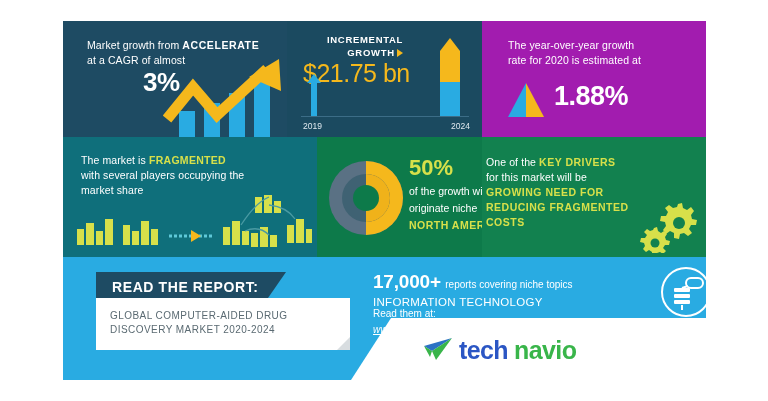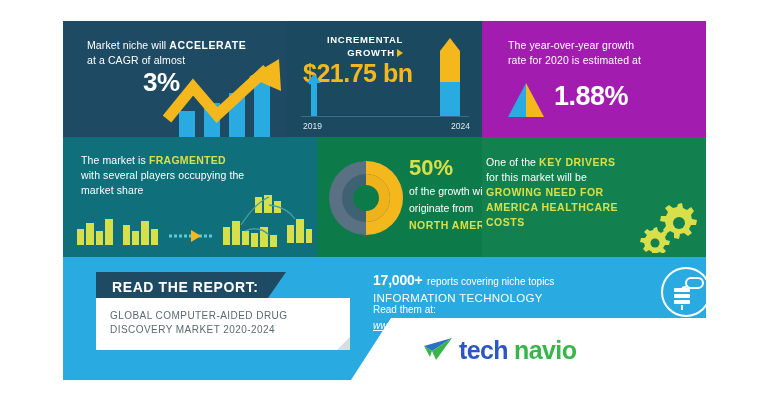--- a/index.html
+++ b/index.html
@@ -40,21 +40,21 @@
   .zig { position: absolute; left: 100px; top: 36px; width: 128px; height: 76px; }
 
   
   .incr-title { position: absolute; left: 18px; top: 12px; width: 120px; color:#ffffff;
                 font-size: 9.5px; font-weight: bold; letter-spacing: .7px; line-height: 13px; text-align: center; }
   .incr-title .ln2 { display:block; padding-left: 20px; }
   .caret-r { display:inline-block; width:0;height:0; border-left:6px solid #F5B81C;
              border-top:4px solid transparent; border-bottom:4px solid transparent;
              vertical-align: middle; margin-left: 2px; }
   .incr-val { position: absolute; left: 16px; top: 38px; color: #F5B81C; font-size: 25px;
-              font-weight: bold; letter-spacing: -.5px; }
+              font-weight: normal; letter-spacing: -.5px; }
   .axis { position:absolute; left: 14px; bottom: 20px; width: 168px; height:1px; background:#3c6d87; }
   .yr   { position:absolute; bottom: 6px; color:#dfe9ef; font-size: 8.5px; }
   .yr19 { left: 16px; } .yr24 { right: 12px; }
   .arrow-small { position:absolute; left: 20px; bottom: 21px; width: 14px; height: 42px; }
   .arrow-big   { position:absolute; right: 22px; bottom: 21px; width: 20px; height: 78px; }
 
   
   .yoy-text { position: absolute; left: 26px; top: 17px; width: 190px; }
   .tri { position:absolute; left: 26px; top: 62px; width: 36px; height: 34px; }
   .yoy-val { position:absolute; left: 72px; top: 60px; color:#ffffff; font-size: 27px; font-weight: bold; letter-spacing:-.5px; }
@@ -86,21 +86,21 @@
                      border-left: 18px solid #1e4b63; border-bottom: 26px solid transparent; }
   .read-tab-label { position:absolute; left: 16px; top: 7px; color:#ffffff; font-size: 14px;
                     font-weight: bold; letter-spacing:.6px; }
   .read-body { position:absolute; left: 0; top: 26px; width: 254px; height: 52px; background:#ffffff; }
   .read-body::after { content:""; position:absolute; right:0; bottom:0; width:0;height:0;
                       border-right: 13px solid #d8dde0; border-top: 13px solid transparent; }
   .read-title{ position:absolute; left: 14px; top: 11px; width: 226px; color:#5a6a72;
                font-size: 10px; line-height: 14px; letter-spacing:.45px; }
 
   .stats { position:absolute; left: 310px; top: 14px; width: 250px; }
-  .stat-num { color:#ffffff; font-size: 14px; font-weight:bold; letter-spacing:-.2px; }
+  .stat-num { color:#ffffff; font-size: 19px; font-weight:bold; letter-spacing:-.2px; }
   .stat-sub { color:#ffffff; font-size: 10px; }
   .stat-line2 { color:#ffffff; font-size: 11.5px; letter-spacing:.3px; margin-top: 3px; }
   .stat-line3 { color:#ffffff; font-size: 10px; }
   .stat-url   { display:inline-block; color:#ffffff; font-size: 10px; font-style: italic;
                 text-decoration: underline; margin-top: 4px; }
   .cloud-ic { position:absolute; left: 597px; top: 9px; width: 52px; height: 52px; }
 
   
   .wedge { position:absolute; left: 288px; bottom: 0; width: 355px; height: 62px; background:#ffffff;
            clip-path: polygon(40px 0, 355px 0, 355px 62px, 0 62px); }
@@ -110,21 +110,21 @@
 </style>
 </head>
 <body>
 
 <div id="infographic">
 
   <div class="row1">
 
     <div class="panel p-cagr">
       <div class="cagr-text txt-white">
-        <span>Market niche will </span><span class="txt-bold">ACCELERATE</span><br>
+        <span>Market growth from </span><span class="txt-bold">ACCELERATE</span><br>
         <span>at a CAGR of almost</span>
       </div>
       <div class="cagr-pct">3%</div>
 
       <div class="bars">
         <div class="bar b1"></div>
         <div class="bar b2"></div>
         <div class="bar b3"></div>
         <div class="bar b4"></div>
       </div>
@@ -214,31 +214,31 @@
       <svg class="donut" viewBox="0 0 74 74">
         <circle cx="37" cy="37" r="37" fill="#5A7184"></circle>
         <path d="M37,0 A37,37 0 0 1 37,74 Z" fill="#F5B81C"></path>
         <circle cx="37" cy="37" r="24" fill="#3F6273"></circle>
         <path d="M37,13 A24,24 0 0 1 37,61 Z" fill="#F0B21A"></path>
         <circle cx="37" cy="37" r="13" fill="#0d7a4a"></circle>
       </svg>
       <div class="fifty-val">50%</div>
       <div class="fifty-text">
         <span>of the growth will</span><br>
-        <span>originate from</span><br>
+        <span>originate niche</span><br>
         <span class="fifty-na">NORTH AMERICA</span>
       </div>
     </div>
 
     <div class="panel p-keyd">
       <div class="keyd-text txt-white">
         <span>One of the </span><span class="keyd-up">KEY DRIVERS</span><br>
         <span>for this market will be</span><br>
         <span class="keyd-up">GROWING NEED FOR</span><br>
-        <span class="keyd-up">AMERICA HEALTHCARE</span><br>
+        <span class="keyd-up">REDUCING FRAGMENTED</span><br>
         <span class="keyd-up">COSTS</span>
       </div>
       <svg class="gears" viewBox="0 0 60 55">
         <g fill="#D7E04A">
           <path d="M40,6 l4,-1 1,5 4,2 4,-3 3,4 -3,4 1,4 5,1 -1,5 -5,0 -2,4 3,4 -4,3 -4,-3 -4,1 -1,5 -5,-1 0,-5 -4,-2 -4,3 -3,-4 3,-4 -1,-4 -5,-1 1,-5 5,0 2,-4 -3,-4 4,-3 4,3 4,-1 z"></path>
           <circle cx="41" cy="25" r="6" fill="#12814f"></circle>
           <path d="M16,30 l3,-1 1,4 3,2 3,-2 3,3 -2,3 1,3 4,1 -1,4 -4,0 -2,3 3,3 -3,3 -3,-2 -3,1 -1,4 -4,-1 0,-4 -3,-2 -3,2 -3,-3 2,-3 -1,-3 -4,-1 1,-4 4,0 2,-3 -3,-3 3,-3 3,2 3,-1 z"></path>
           <circle cx="17" cy="45" r="4.5" fill="#12814f"></circle>
         </g>
       </svg>

